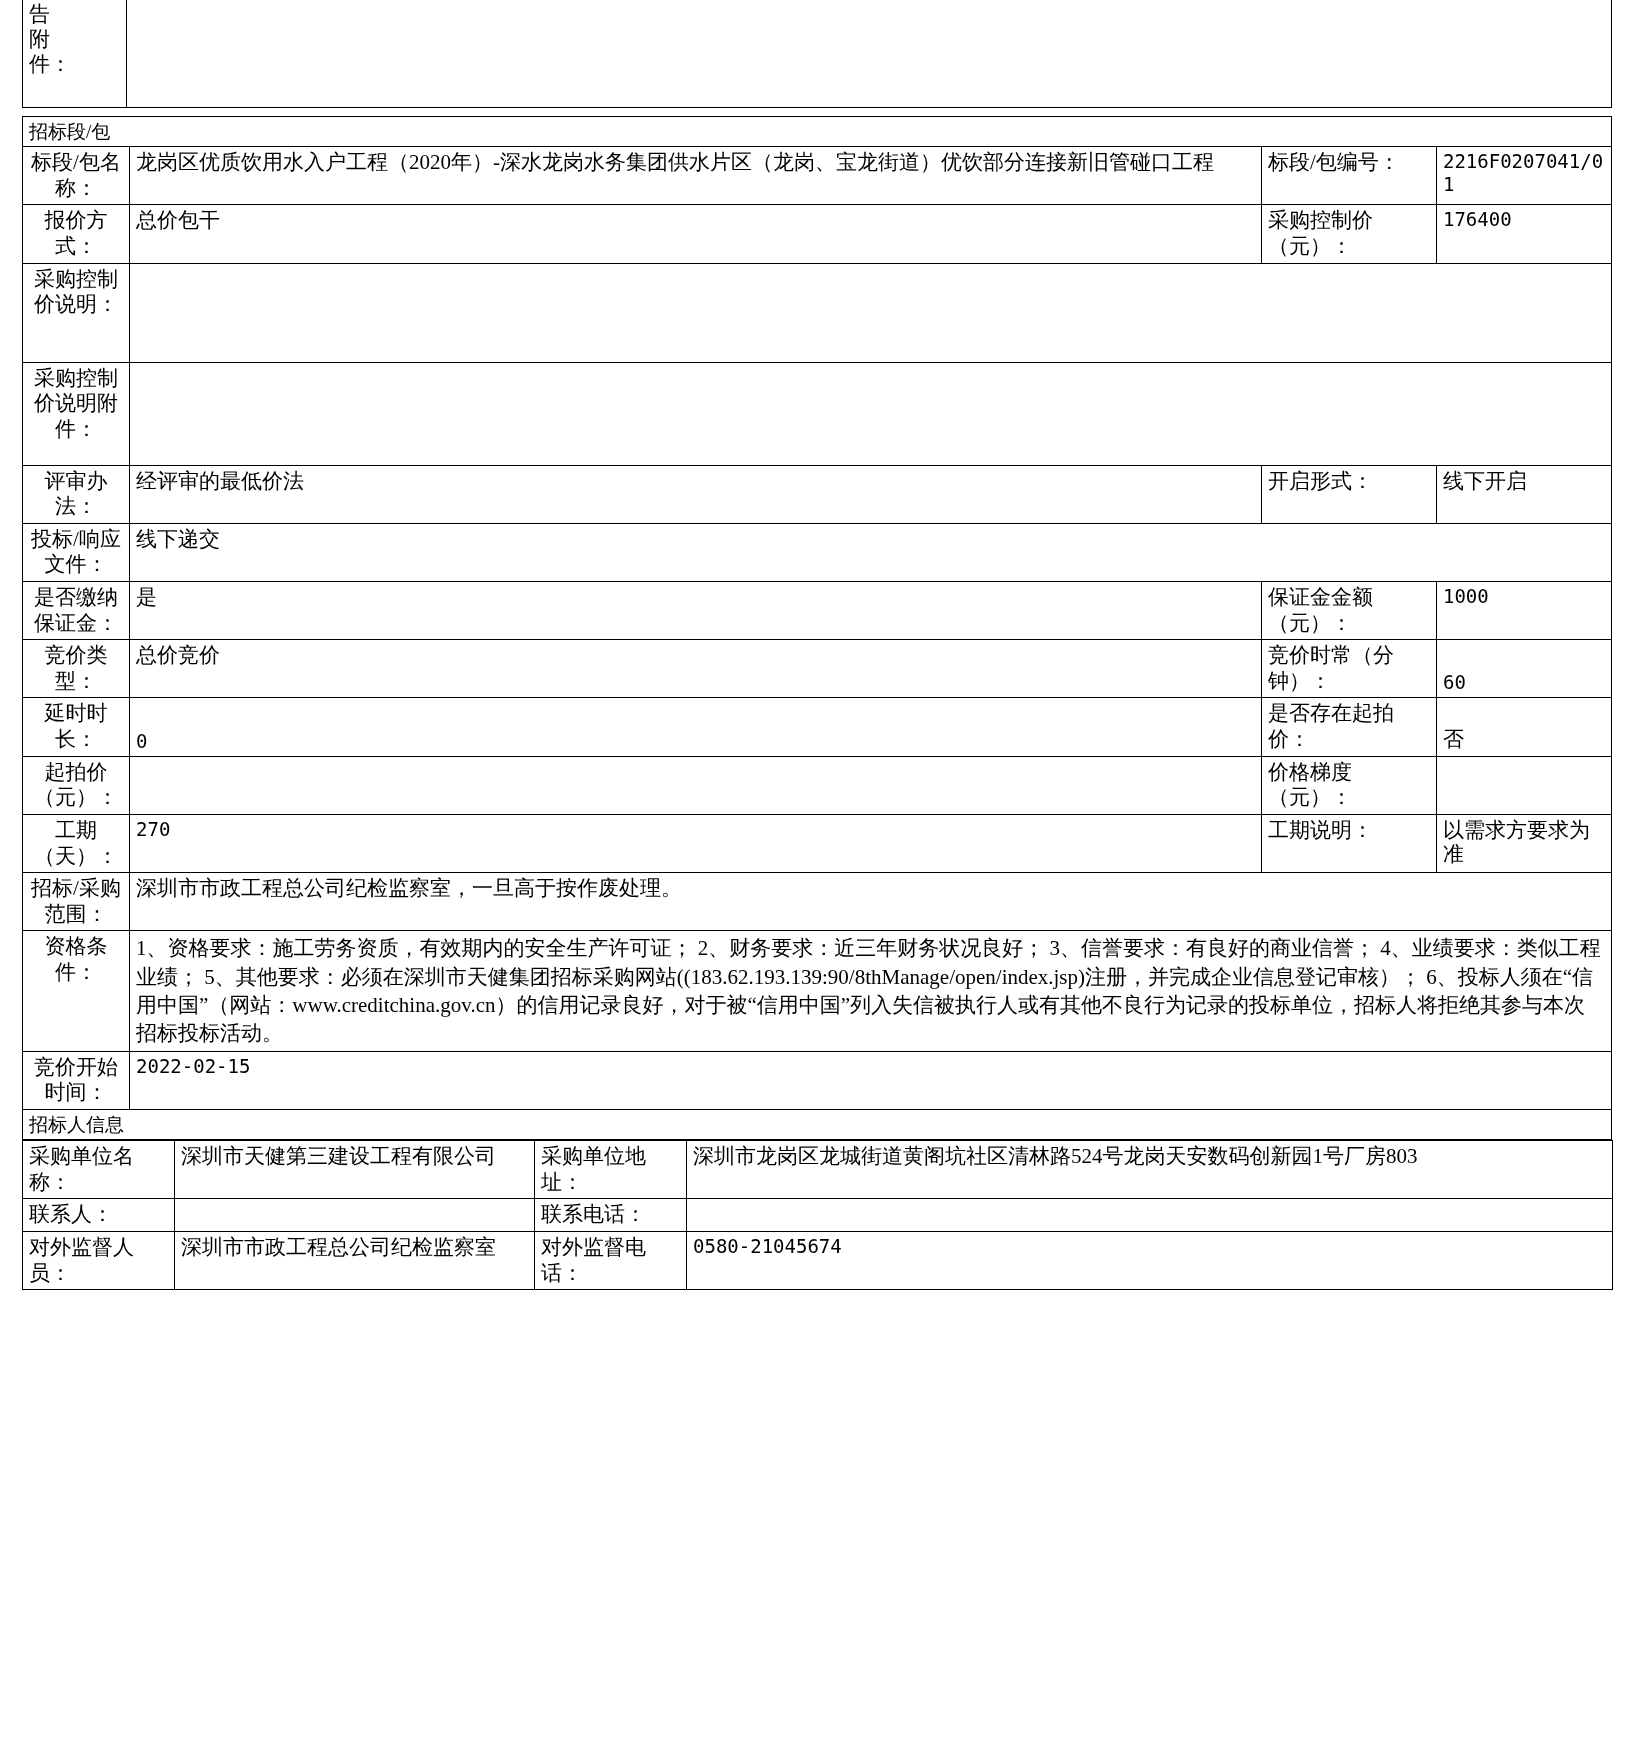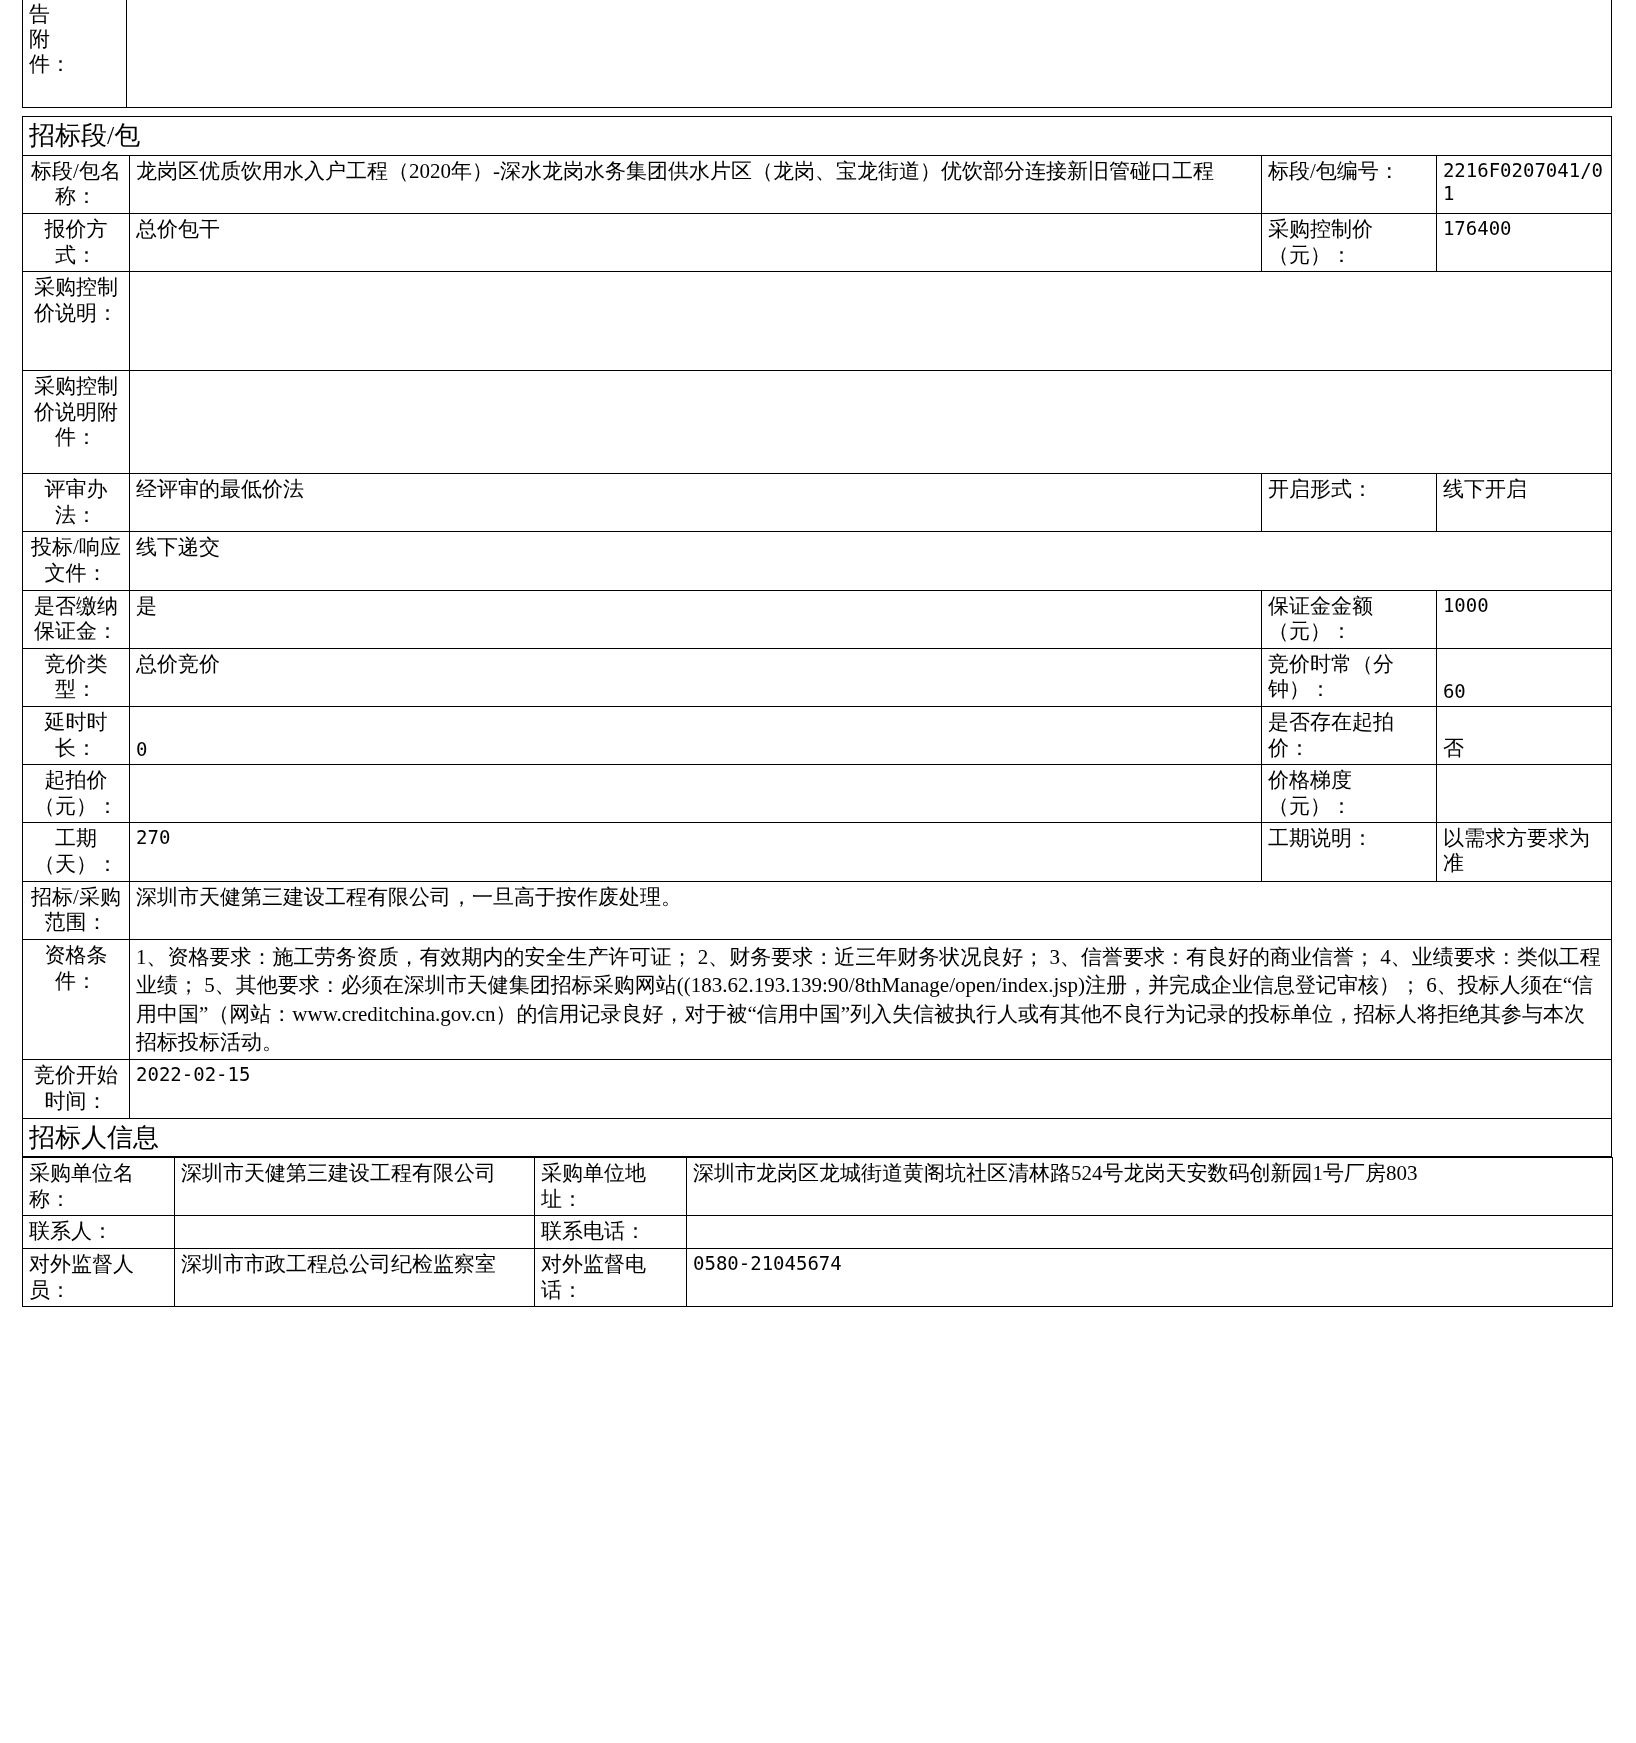--- a/index.html
+++ b/index.html
@@ -34,21 +34,21 @@
     vertical-align: top;
     word-wrap: break-word;
     overflow-wrap: break-word;
   }
   .lbl {
     width: 104px;
     white-space: normal;
     text-align: center;
   }
   .section {
-    font-size: 26px;
+    font-size: 19px;
     padding: 4px 6px 4px 8px;
   }
   .mono {
     font-family: "DejaVu Sans Mono", "Liberation Mono", monospace;
     font-size: 19px;
     margin-top: 9px;
   }
   .vmid {
     vertical-align: middle;
   }
@@ -198,21 +198,21 @@
 
       <tr>
         <td class="lbl">工期（天）：</td>
         <td colspan="5" class="vmid mono">270</td>
         <td class="rightlbl">工期说明：</td>
         <td class="rightval vmid" style="line-height:1.15">以需求方要求为准</td>
       </tr>
 
       <tr>
         <td class="lbl">招标/采购范围：</td>
-        <td colspan="7" class="cell-pad-lg">深圳市天健第三建设工程有限公司，一旦高于按作废处理。</td>
+        <td colspan="7" class="cell-pad-lg">深圳市市政工程总公司纪检监察室，一旦高于按作废处理。</td>
       </tr>
 
       <tr>
         <td class="lbl vmid">资格条件：</td>
         <td colspan="7" class="qual">1、资格要求：施工劳务资质，有效期内的安全生产许可证； 2、财务要求：近三年财务状况良好； 3、信誉要求：有良好的商业信誉； 4、业绩要求：类似工程业绩； 5、其他要求：必须在深圳市天健集团招标采购网站((183.62.193.139:90/8thManage/open/index.jsp)注册，并完成企业信息登记审核）； 6、投标人须在“信用中国”（网站：www.creditchina.gov.cn）的信用记录良好，对于被“信用中国”列入失信被执行人或有其他不良行为记录的投标单位，招标人将拒绝其参与本次招标投标活动。</td>
       </tr>
 
       <tr>
         <td class="lbl">竞价开始时间：</td>
         <td colspan="7" class="vmid mono">2022-02-15</td>

